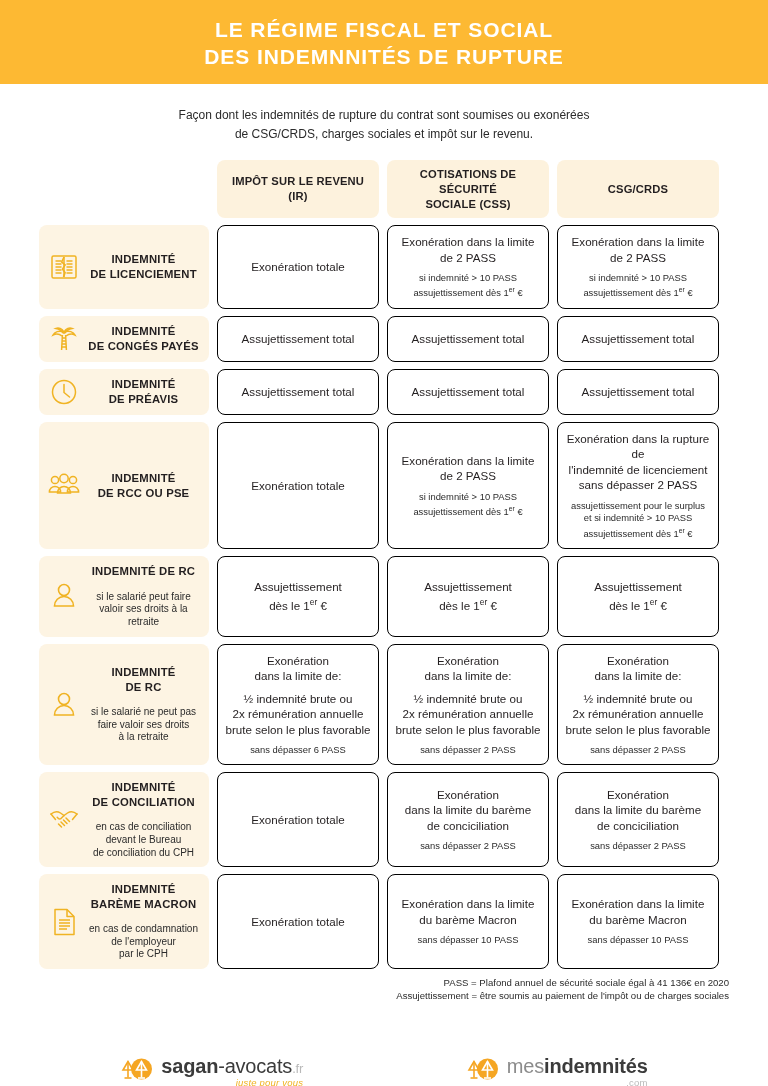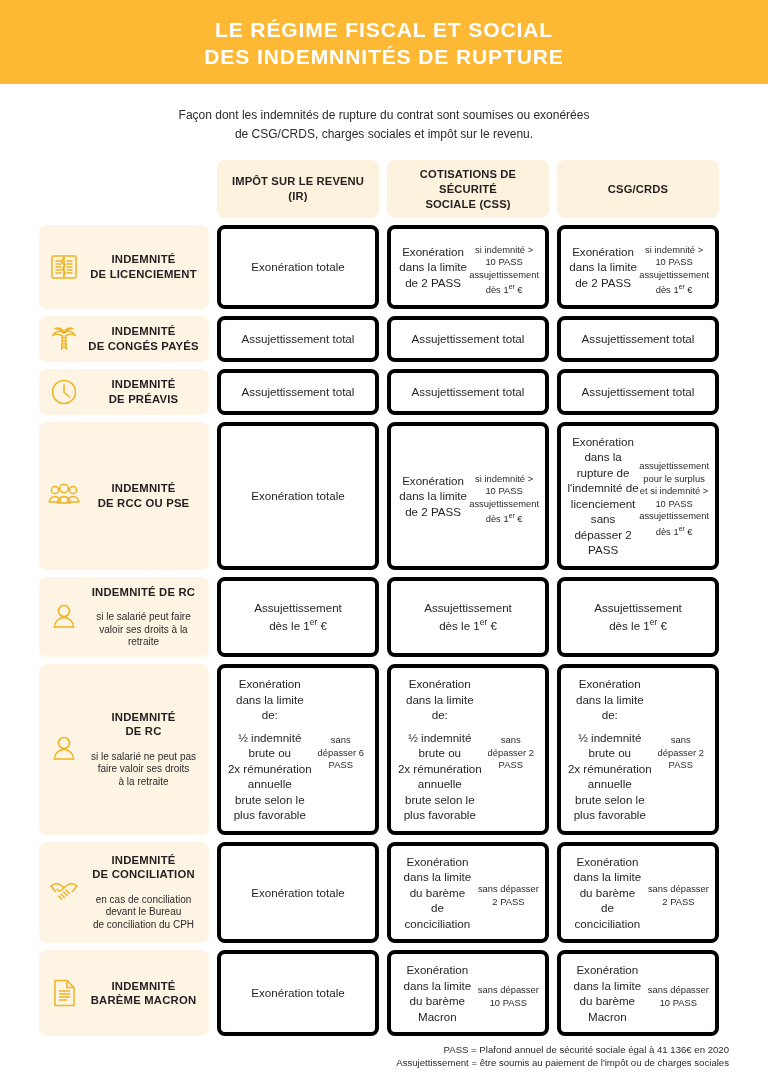--- a/index.html
+++ b/index.html
@@ -110,24 +110,24 @@
     font-size: 10px;
     font-weight: normal;
     line-height: 12.6px;
     color: #2b2b2b;
     margin-top: 12px;
   }
 
   
   .cell {
     background: #ffffff;
-    border: 4px solid #000000;
+    border: 1px solid #000000;
     border-radius: 8px;
     display: flex;
-    flex-direction: row;
+    flex-direction: column;
     align-items: center;
     justify-content: center;
     text-align: center;
     padding: 8px 6px;
   }
   .cell .main {
     font-size: 11.6px;
     line-height: 15.5px;
     color: #231f20;
   }
@@ -513,20 +513,25 @@
             <svg width="28" height="30" viewBox="0 0 28 30" fill="none" stroke="#f0b323" stroke-width="1.5" stroke-linejoin="round">
               <path d="M5 2.5 h12 l7 7 v18 H5 z"></path>
               <path d="M17 2.5 v7 h7"></path>
               <path d="M9 13 h11 M9 16 h11 M9 19 h11 M9 22 h8"></path>
             </svg>
           </span>
           <div class="txt">
             <span class="title">
               <div>INDEMNITÉ</div>
               <div>BARÈME MACRON</div>
+            </span>
+            <span class="sub">
+              <div>en cas de condamnation</div>
+              <div>de l'employeur</div>
+              <div>par le CPH</div>
             </span>
           </div>
         </div>
         <div class="col-cell cell">
           <div class="main">
             <div>Exonération totale</div>
           </div>
         </div>
         <div class="col-cell cell">
           <div class="main">

